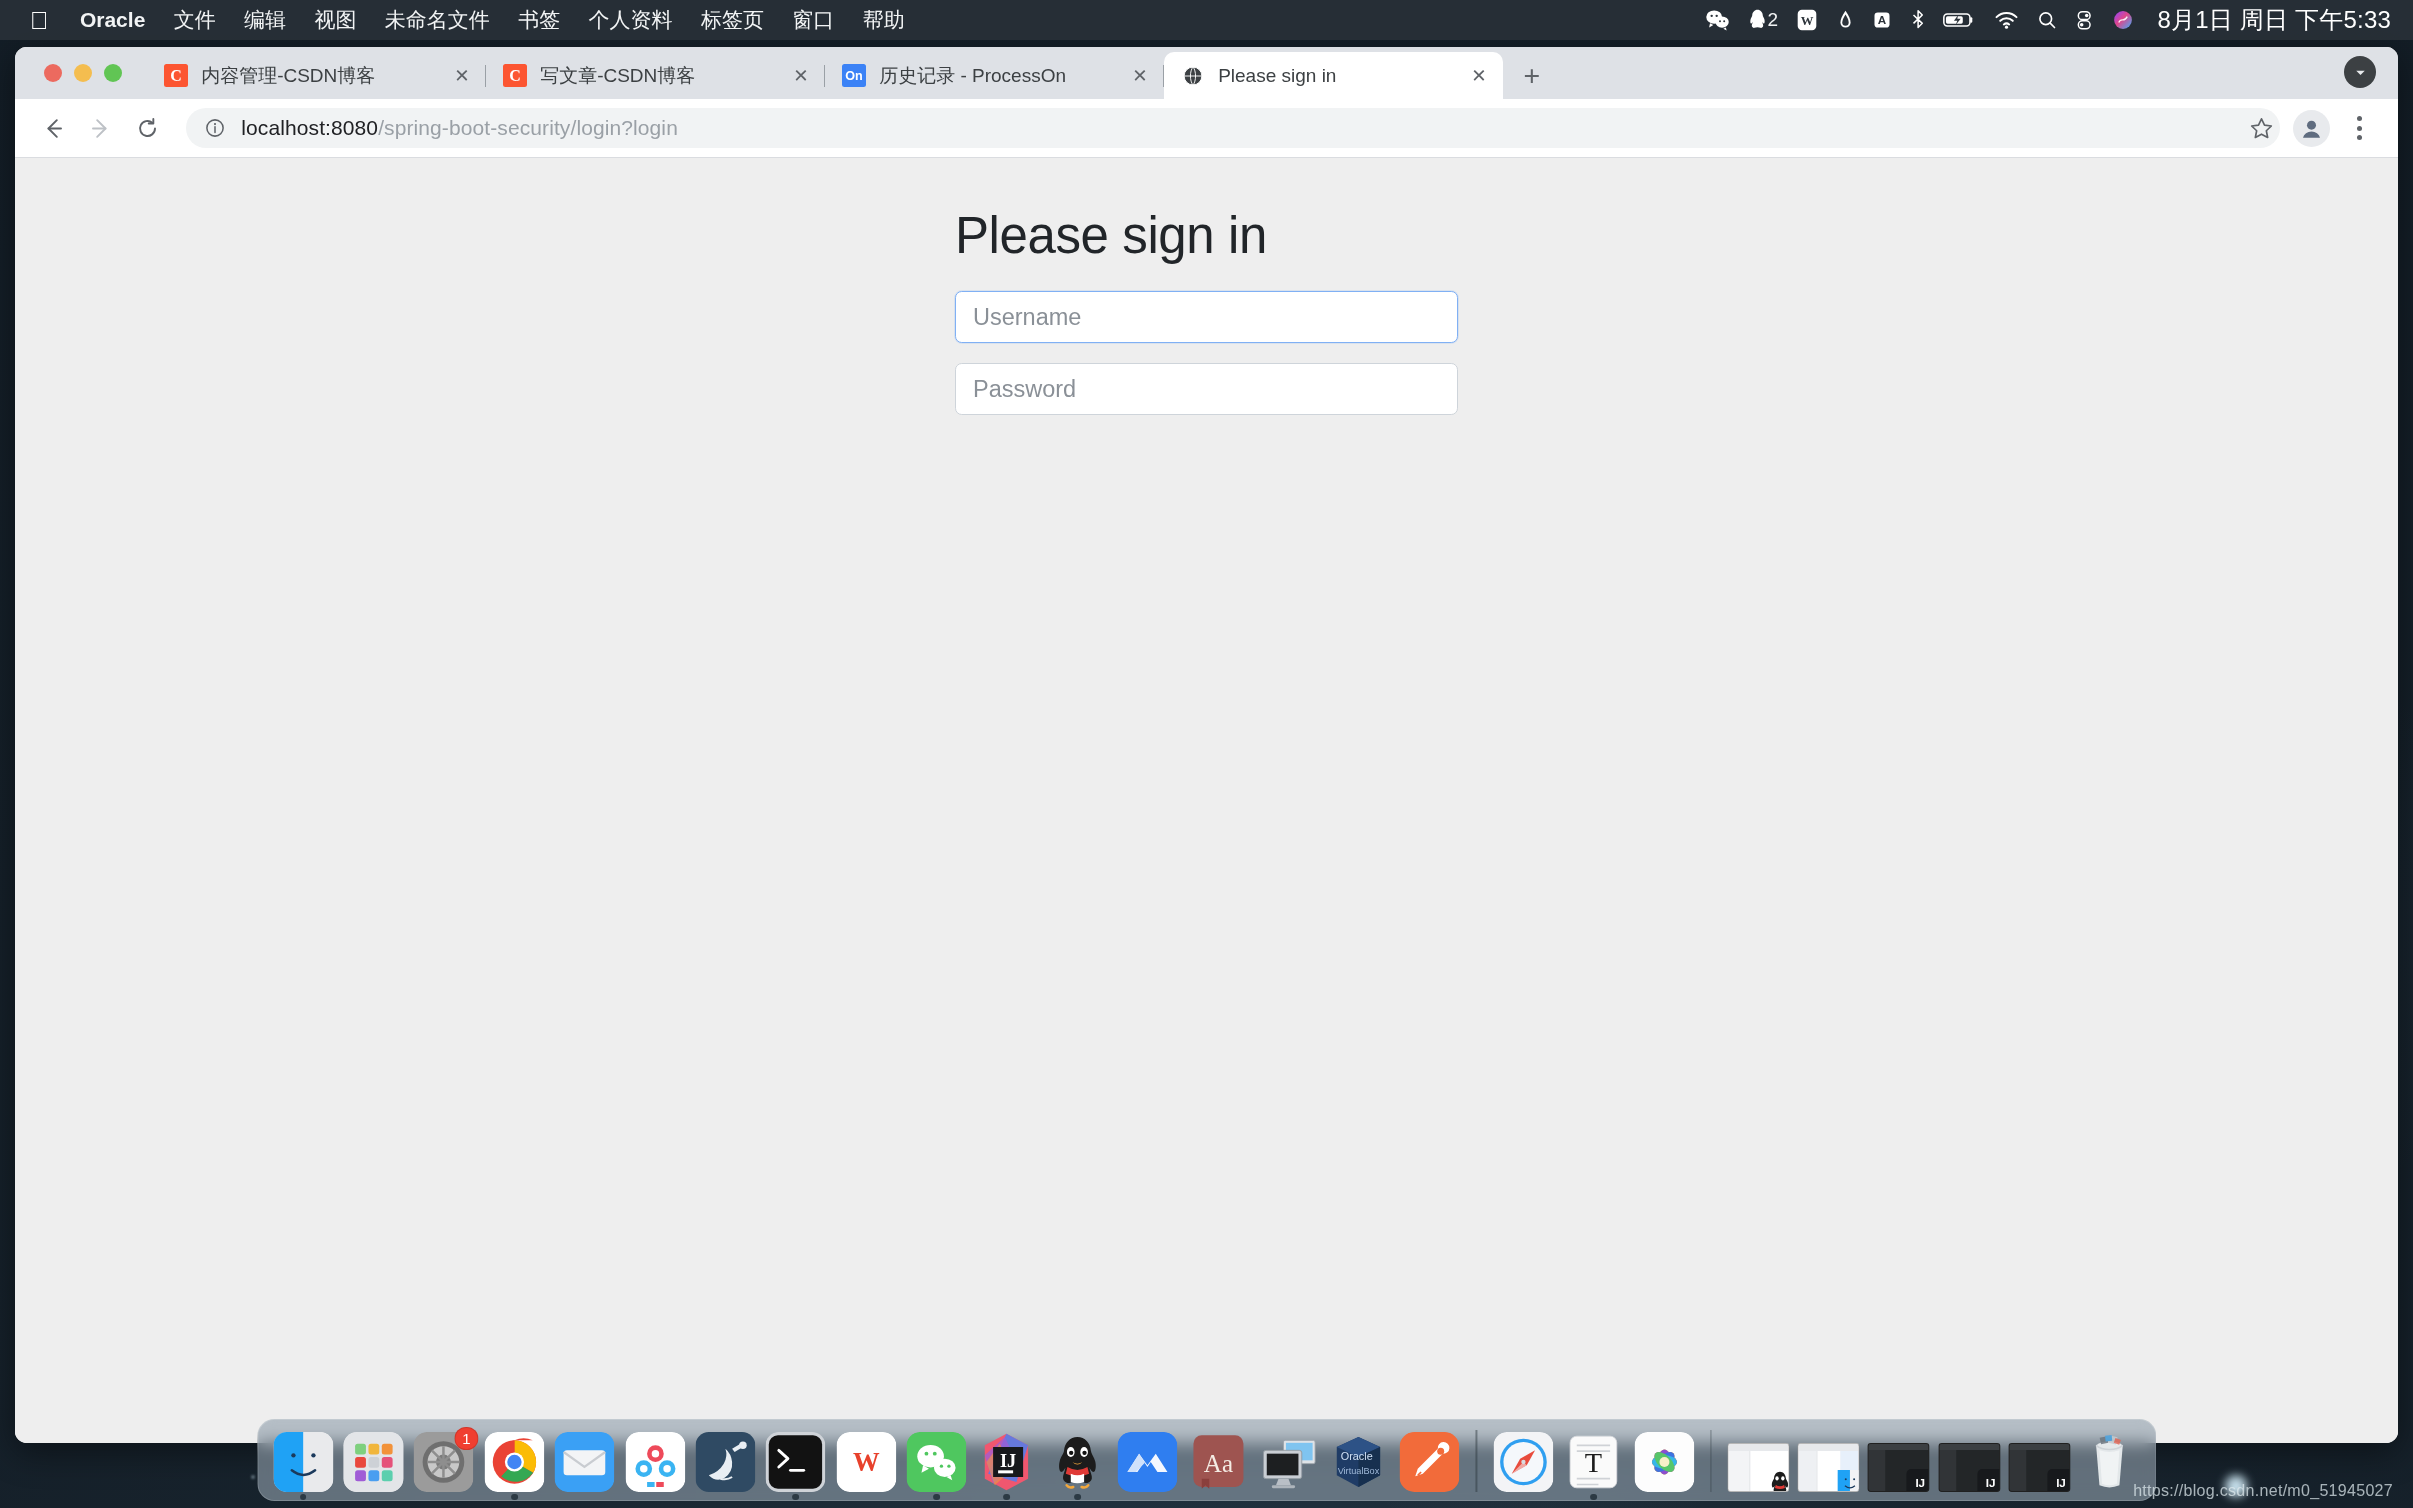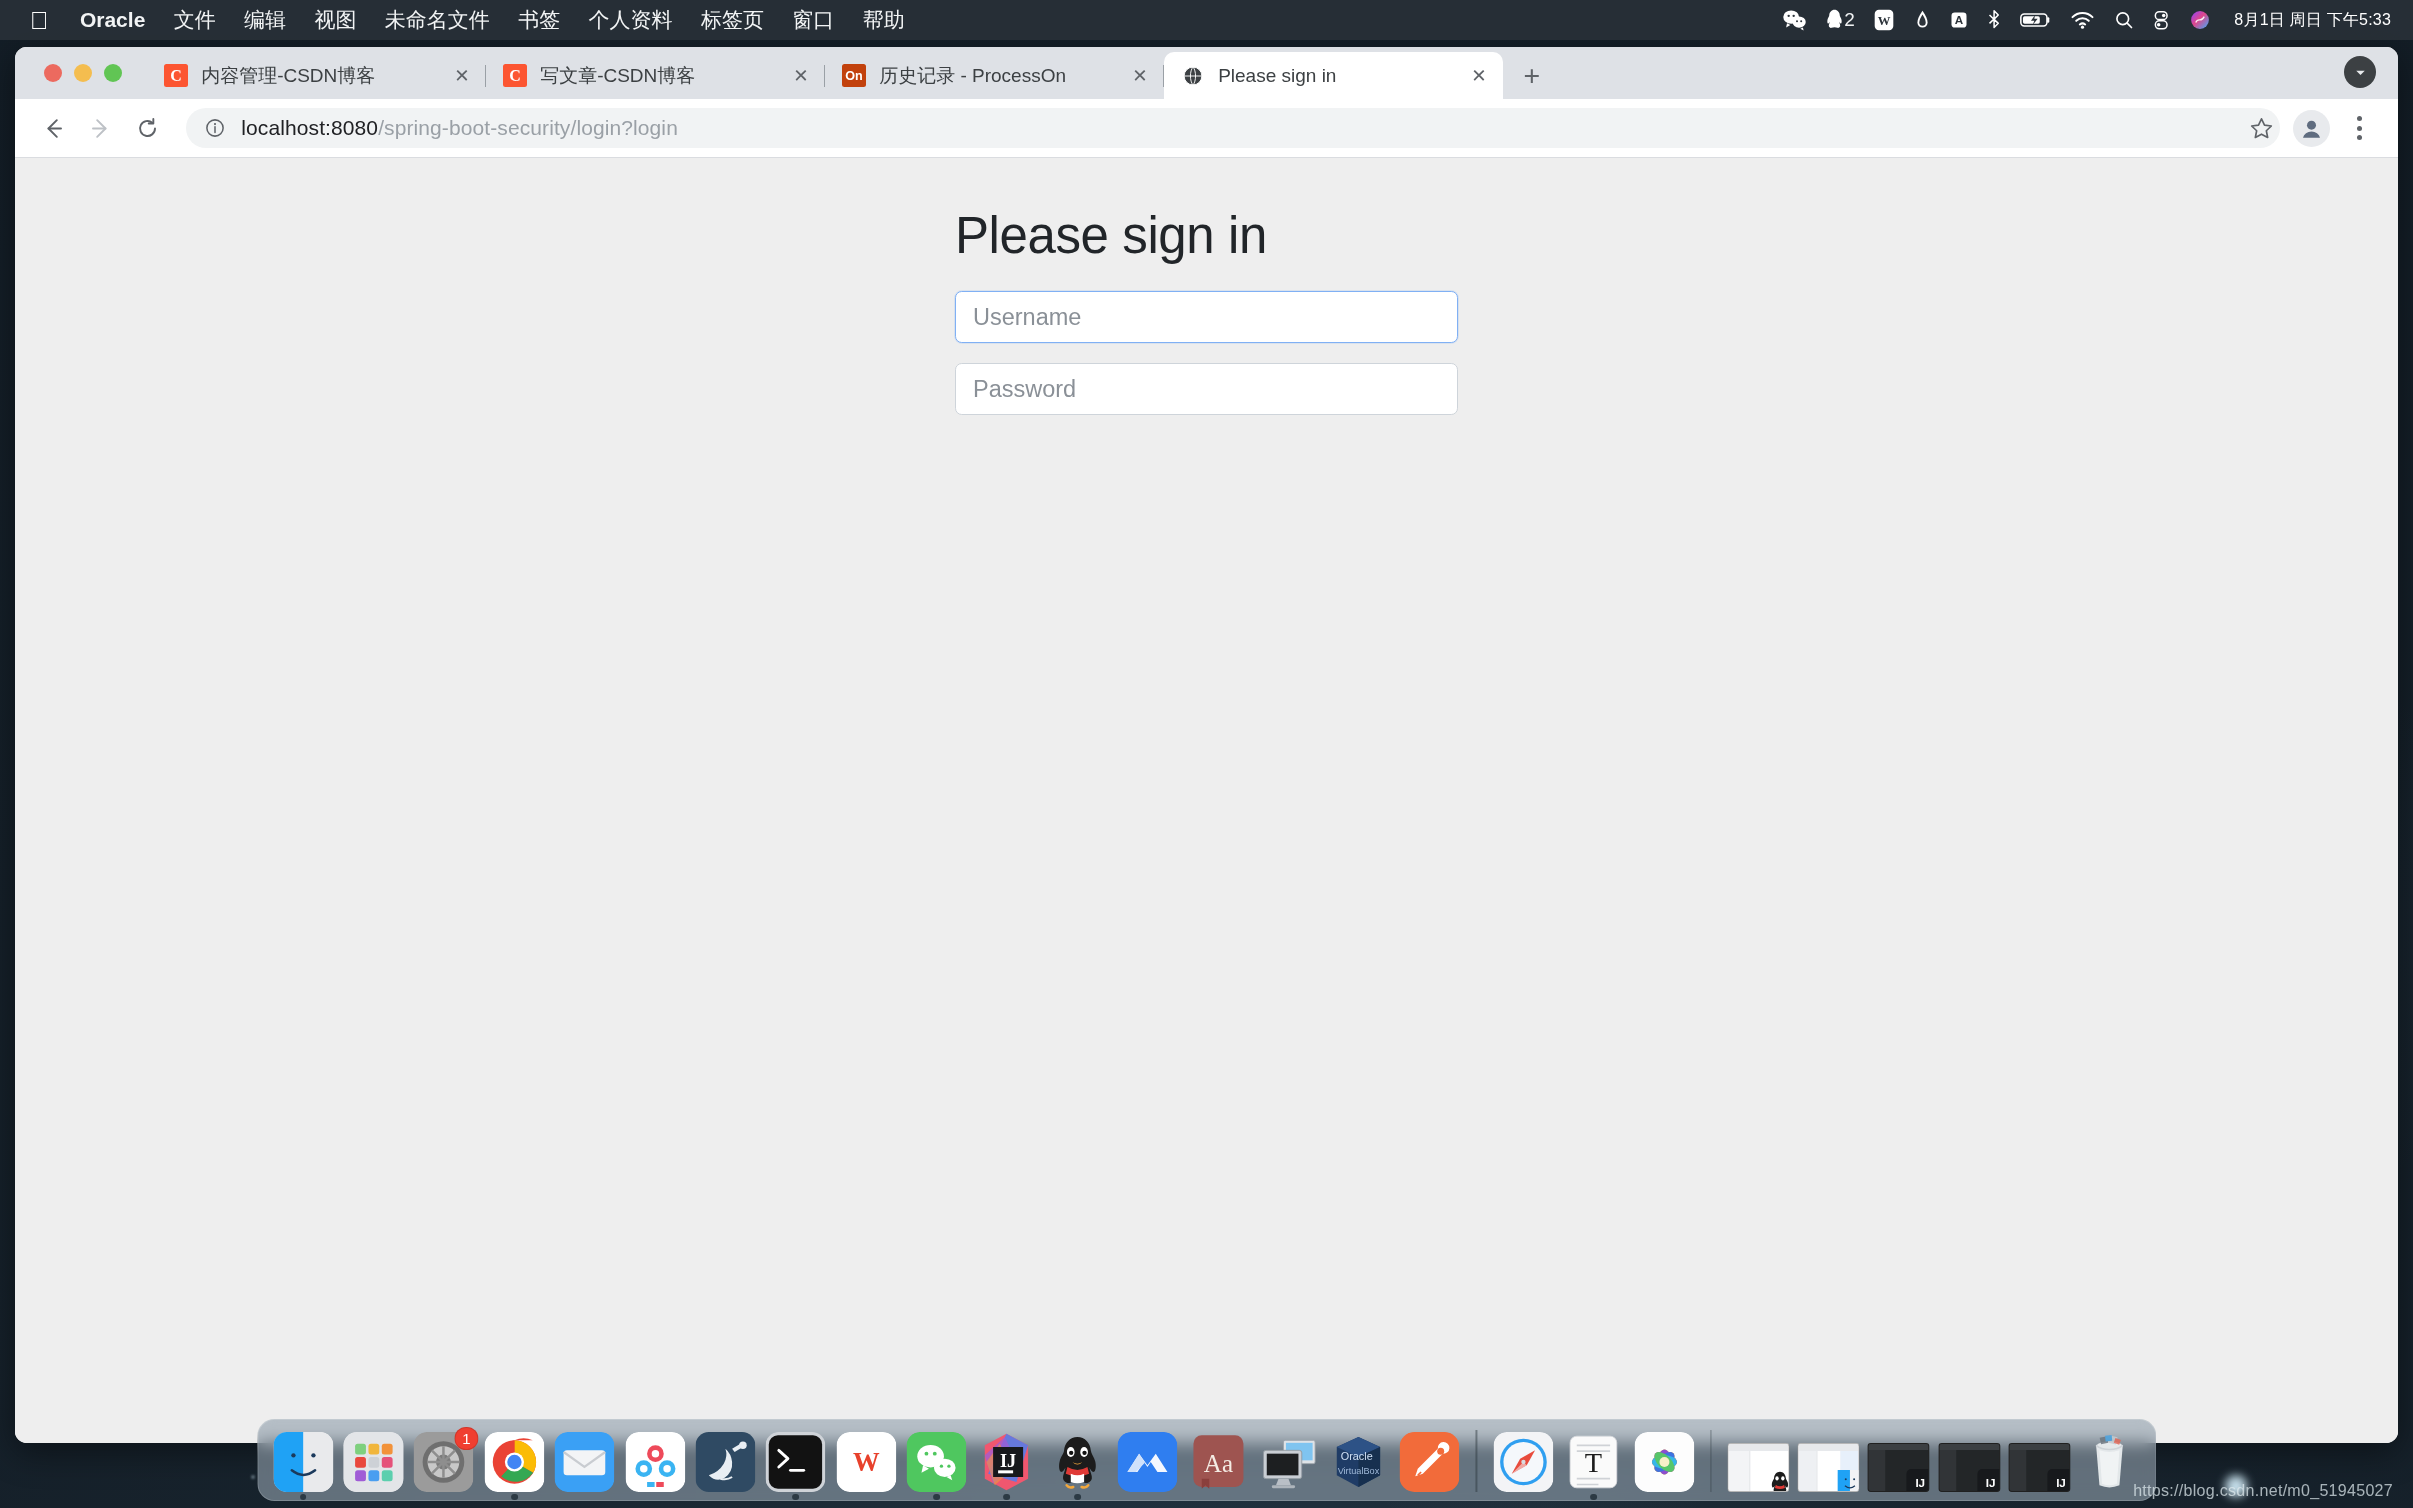--- a/index.html
+++ b/index.html
@@ -55,21 +55,21 @@
     padding-right: 22px;
     gap: 18.4px;
   }
   .tray-icon {
     display: flex; align-items: center; justify-content: center;
     height: 40px;
     color: #f0f2f3;
   }
   .tray-icon svg { display: block; }
   .tray-badge-text { font-size: 19px; margin-left: 1.7px; }
-  #clock { font-size: 16px; letter-spacing: 0.2px; padding-left: 5px; white-space: nowrap; }
+  #clock { font-size: 24px; letter-spacing: 0.2px; padding-left: 5px; white-space: nowrap; }
 
   
   #chrome-window {
     position: absolute;
     left: 15px; top: 47px;
     width: 2383px; height: 1396px;
     border-radius: 11.7px;
     overflow: hidden;
     background: #fff;
     box-shadow: 0 8.4px 34px rgba(0,0,0,0.45);
@@ -123,21 +123,21 @@
   .tab-favicon {
     width: 23.5px; height: 23.5px;
     flex: 0 0 23.5px;
     margin-right: 13.4px;
     border-radius: 2.5px;
     display: flex; align-items: center; justify-content: center;
     font-size: 16px; font-weight: bold; color: #fff;
     overflow: hidden;
   }
   .fav-csdn { background: #fc5531; font-family: "Liberation Serif", serif; }
-  .fav-processon { background: #c2410c; font-size: 12.6px; }
+  .fav-processon { background: #3b82f6; font-size: 12.6px; }
   .fav-globe { background: transparent; }
   .tab-title {
     flex: 1 1 auto;
     white-space: nowrap;
     overflow: hidden;
     text-overflow: ellipsis;
   }
   .tab-close {
     flex: 0 0 25px;
     width: 25px; height: 25px;

